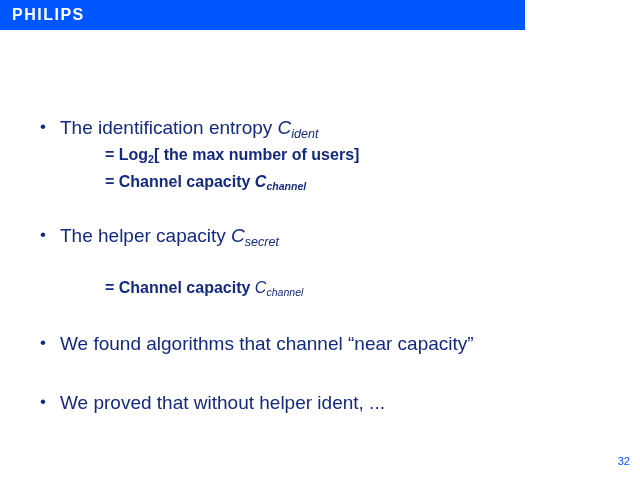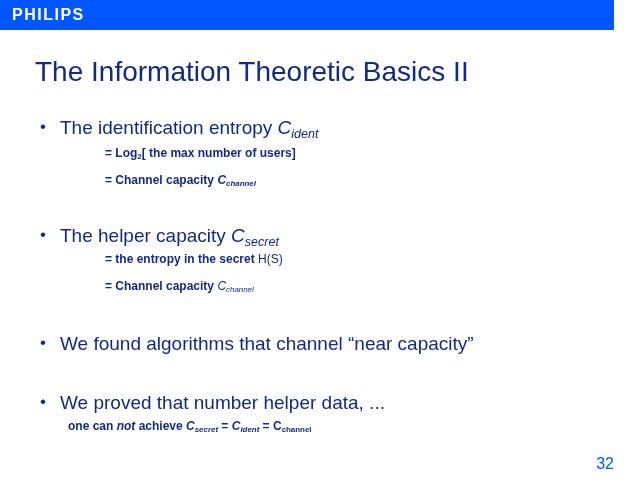--- a/index.html
+++ b/index.html
@@ -2,80 +2,73 @@
 <html><head>
 <meta charset="utf-8">
 <style>
   html,body { margin:0; padding:0; background:#888; }
   .slide {
     position:relative; width:640px; height:480px; background:#ffffff;
     font-family:"Liberation Sans", sans-serif; overflow:hidden;
     color:#142a80;
   }
   .topbar {
-    position:absolute; top:0; left:0; width:614px; height:30px;
+    position:absolute; top:0; left:0; width:525px; height:30px;
     background:#0057ff;
   }
   .logo {
     position:absolute; left:12px; top:0; line-height:29px;
     color:#ffffff; font-weight:bold; font-size:16px; letter-spacing:1.5px;
   }
   .title {
     position:absolute; left:35px; top:56px; margin:0;
     font-size:28px; font-weight:normal; color:#142a80; white-space:nowrap;
   }
   .line { position:absolute; left:60px; white-space:nowrap; color:#142a80; }
   .heading { font-size:19px; font-weight:normal; }
   .marker { position:absolute; left:-20px; font-size:17px; }
-  .subline { position:absolute; white-space:nowrap; font-weight:bold; font-size:12px; color:#142a80; }
+  .subline { position:absolute; white-space:nowrap; font-weight:bold; font-size:16px; color:#142a80; }
   .it { font-style:italic; }
   .subscript { font-size:0.66em; vertical-align:-0.28em; }
   .light { font-weight:normal; }
   .pagenum {
-    position:absolute; right:26px; top:455px;
-    color:#0057ff; font-size:16px;
+    position:absolute; right:10px; top:455px;
+    color:#0057ff; font-size:11px;
   }
 </style>
 </head>
 <body>
 
 <div class="slide">
 
   <div class="topbar">
     <span class="logo">PHILIPS</span>
   </div>
 
-  <h1 class="title">The Information Theoretic Basics II</h1>
 
   <div class="line heading" style="top:117px">
     <span class="marker">•</span><span>The identification entropy </span><span class="it">C</span><span class="subscript it">ident</span>
   </div>
   <div class="subline" style="top:146px; left:105px">
     <span>= Log</span><span class="subscript">2</span><span>[ the max number of users]</span>
   </div>
   <div class="subline" style="top:173px; left:105px">
     <span>= Channel capacity </span><span class="it">C</span><span class="subscript it">channel</span>
   </div>
 
   <div class="line heading" style="top:225px">
     <span class="marker">•</span><span>The helper capacity </span><span class="it">C</span><span class="subscript it">secret</span>
   </div>
-  <div class="subline" style="top:252px; left:105px">
-    <span>= the entropy in the secret </span><span class="light">H(S)</span>
-  </div>
   <div class="subline" style="top:279px; left:105px">
     <span>= Channel capacity </span><span class="it light">C</span><span class="subscript it light">channel</span>
   </div>
 
   <div class="line heading" style="top:333px">
     <span class="marker">•</span><span>We found algorithms that channel “near capacity”</span>
   </div>
 
   <div class="line heading" style="top:392px">
-    <span class="marker">•</span><span>We proved that number helper data, ...</span>
-  </div>
-  <div class="subline" style="top:419px; left:68px">
-    <span>one can </span><span class="it">not</span><span> achieve </span><span class="it">C</span><span class="subscript it">secret</span><span> = </span><span class="it">C</span><span class="subscript it">ident</span><span> = </span><span>C</span><span class="subscript">channel</span>
+    <span class="marker">•</span><span>We proved that without helper ident, ...</span>
   </div>
 
   <div class="pagenum">32</div>
 
 </div>
 
 </body></html>

